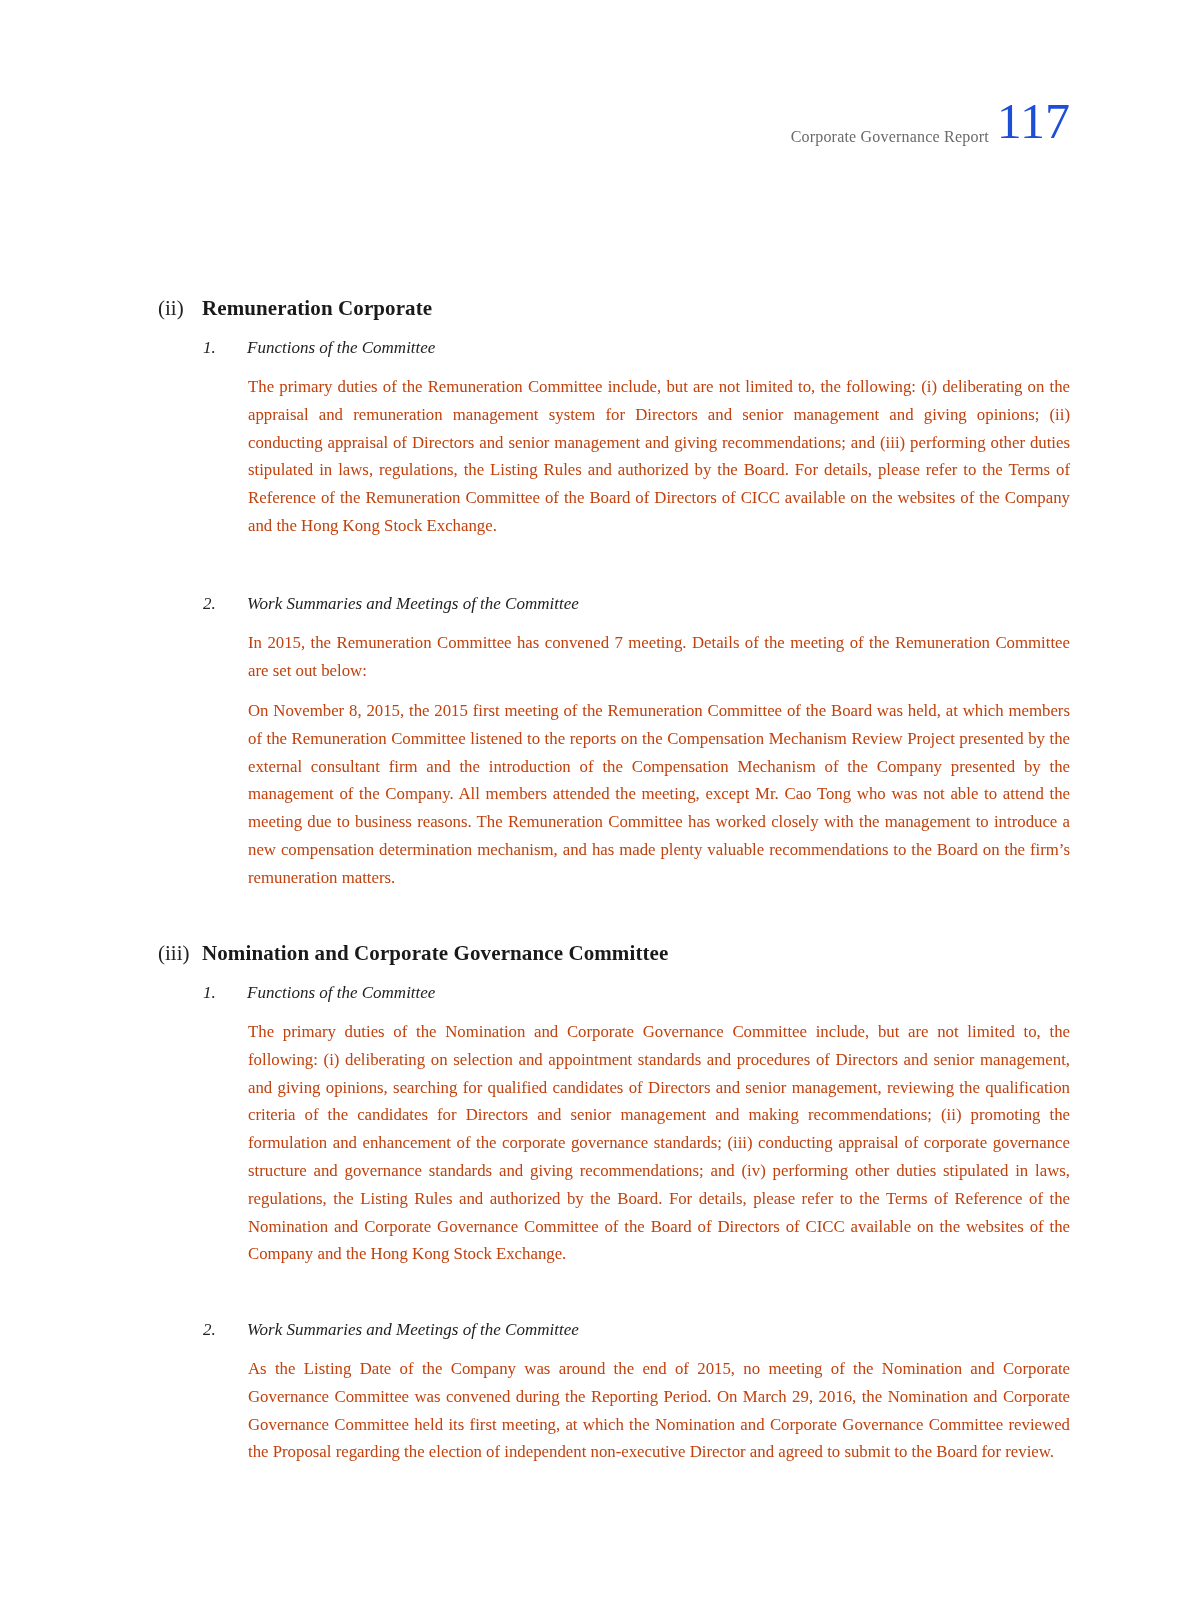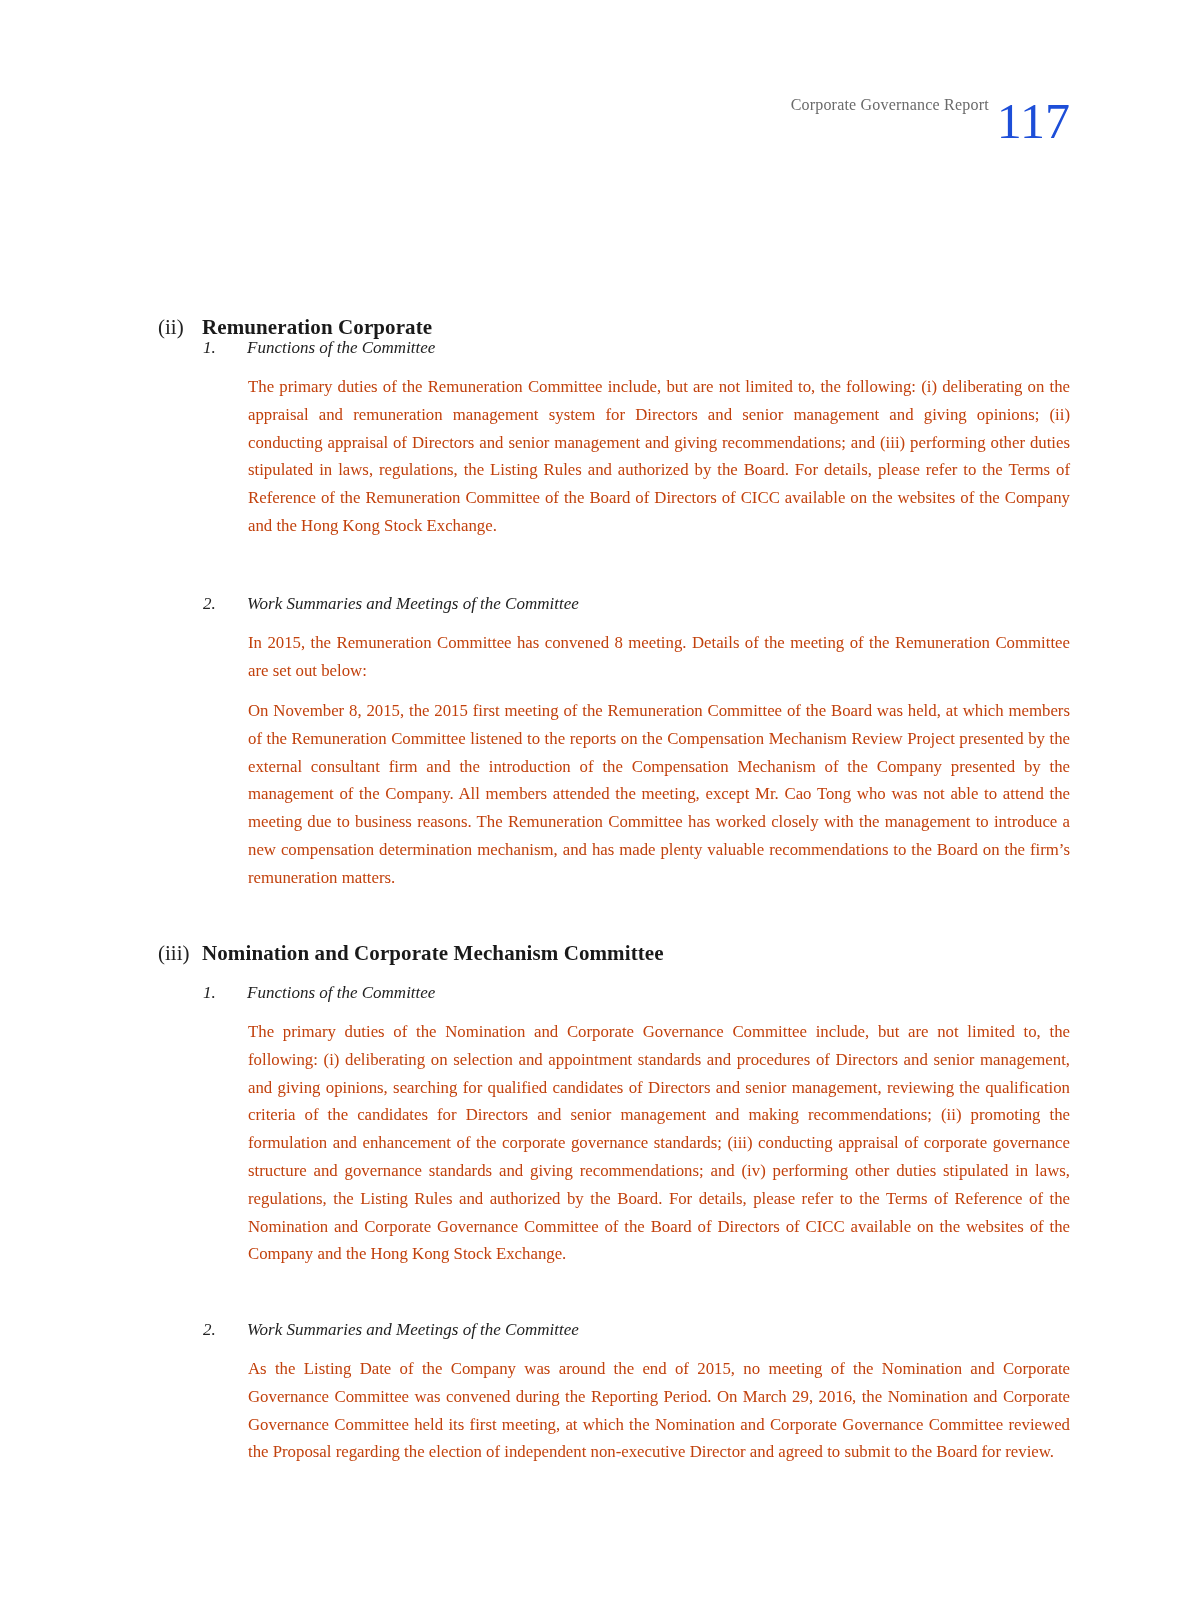--- a/index.html
+++ b/index.html
@@ -12,21 +12,21 @@
     height: 1615px;
     position: relative;
     overflow: hidden;
     font-family: "Liberation Serif", "DejaVu Serif", serif;
   }
   .running-header {
     position: absolute;
     right: 120px;
     top: 96px;
     display: flex;
-    align-items: flex-start;
+    align-items: flex-end;
     color: #6a6a6a;
   }
   .running-header .hdr-title {
     font-size: 16px;
     margin-right: 8px;
     letter-spacing: 0.2px;
   }
   .running-header .hdr-page {
     font-size: 50px;
     line-height: 1;
@@ -78,44 +78,44 @@
   }
 </style>
 </head>
 <body>
 
 <div class="running-header">
   <span class="hdr-title">Corporate Governance Report</span>
   <span class="hdr-page">117</span>
 </div>
 
-<div class="section-heading" style="top:296px;margin-top:19px;">
+<div class="section-heading" style="top:296px;">
   <span class="num">(ii)</span>
   <span class="title">Remuneration Corporate</span>
 </div>
 
 <div class="sub-heading" style="top:338px;">
   <span class="num">1.</span>
   <span class="title">Functions of the Committee</span>
 </div>
 
 <p class="para" style="top:373px;">The primary duties of the Remuneration Committee include, but are not limited to, the following: (i) deliberating on the appraisal and remuneration management system for Directors and senior management and giving opinions; (ii) conducting appraisal of Directors and senior management and giving recommendations; and (iii) performing other duties stipulated in laws, regulations, the Listing Rules and authorized by the Board. For details, please refer to the Terms of Reference of the Remuneration Committee of the Board of Directors of CICC available on the websites of the Company and the Hong Kong Stock Exchange.</p>
 
 <div class="sub-heading" style="top:594px;">
   <span class="num">2.</span>
   <span class="title">Work Summaries and Meetings of the Committee</span>
 </div>
 
-<p class="para" style="top:629px;">In 2015, the Remuneration Committee has convened 8 meeting. Details of the meeting of the Remuneration Committee are set out below:</p>
+<p class="para" style="top:629px;">In 2015, the Remuneration Committee has convened 7 meeting. Details of the meeting of the Remuneration Committee are set out below:</p>
 
 <p class="para" style="top:697px;">On November 8, 2015, the 2015 first meeting of the Remuneration Committee of the Board was held, at which members of the Remuneration Committee listened to the reports on the Compensation Mechanism Review Project presented by the external consultant firm and the introduction of the Compensation Mechanism of the Company presented by the management of the Company. All members attended the meeting, except Mr. Cao Tong who was not able to attend the meeting due to business reasons. The Remuneration Committee has worked closely with the management to introduce a new compensation determination mechanism, and has made plenty valuable recommendations to the Board on the firm’s remuneration matters.</p>
 
 <div class="section-heading" style="top:941px;">
   <span class="num">(iii)</span>
-  <span class="title">Nomination and Corporate Mechanism Committee</span>
+  <span class="title">Nomination and Corporate Governance Committee</span>
 </div>
 
 <div class="sub-heading" style="top:983px;">
   <span class="num">1.</span>
   <span class="title">Functions of the Committee</span>
 </div>
 
 <p class="para" style="top:1018px;">The primary duties of the Nomination and Corporate Governance Committee include, but are not limited to, the following: (i) deliberating on selection and appointment standards and procedures of Directors and senior management, and giving opinions, searching for qualified candidates of Directors and senior management, reviewing the qualification criteria of the candidates for Directors and senior management and making recommendations; (ii) promoting the formulation and enhancement of the corporate governance standards; (iii) conducting appraisal of corporate governance structure and governance standards and giving recommendations; and (iv) performing other duties stipulated in laws, regulations, the Listing Rules and authorized by the Board. For details, please refer to the Terms of Reference of the Nomination and Corporate Governance Committee of the Board of Directors of CICC available on the websites of the Company and the Hong Kong Stock Exchange.</p>
 
 <div class="sub-heading" style="top:1320px;">

